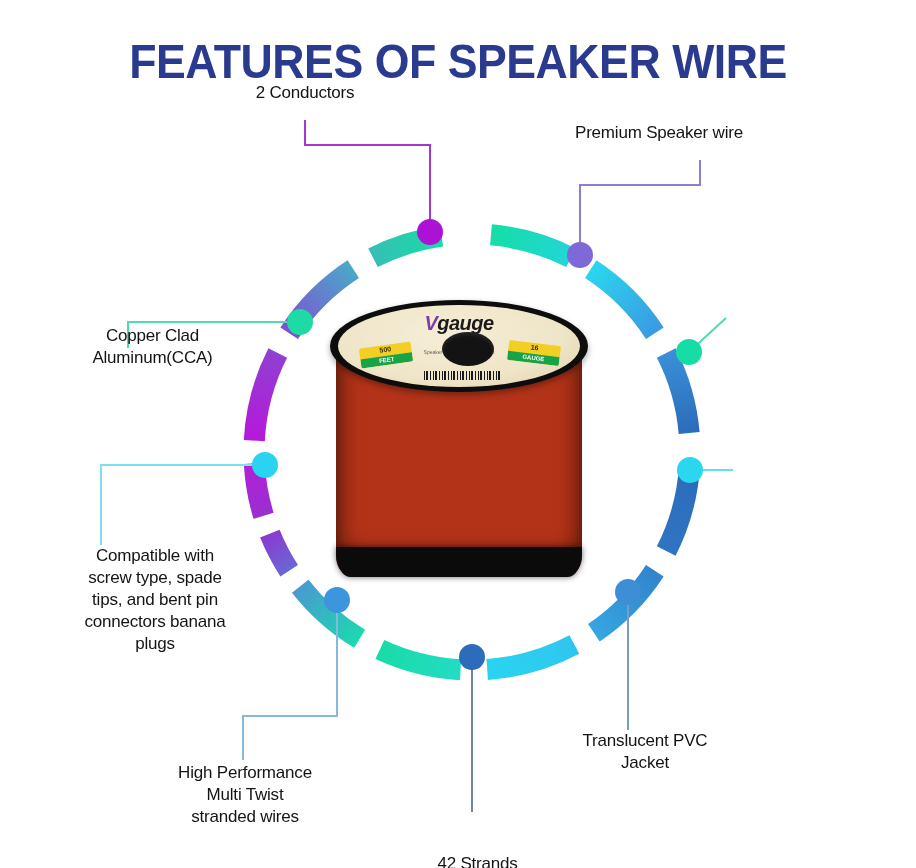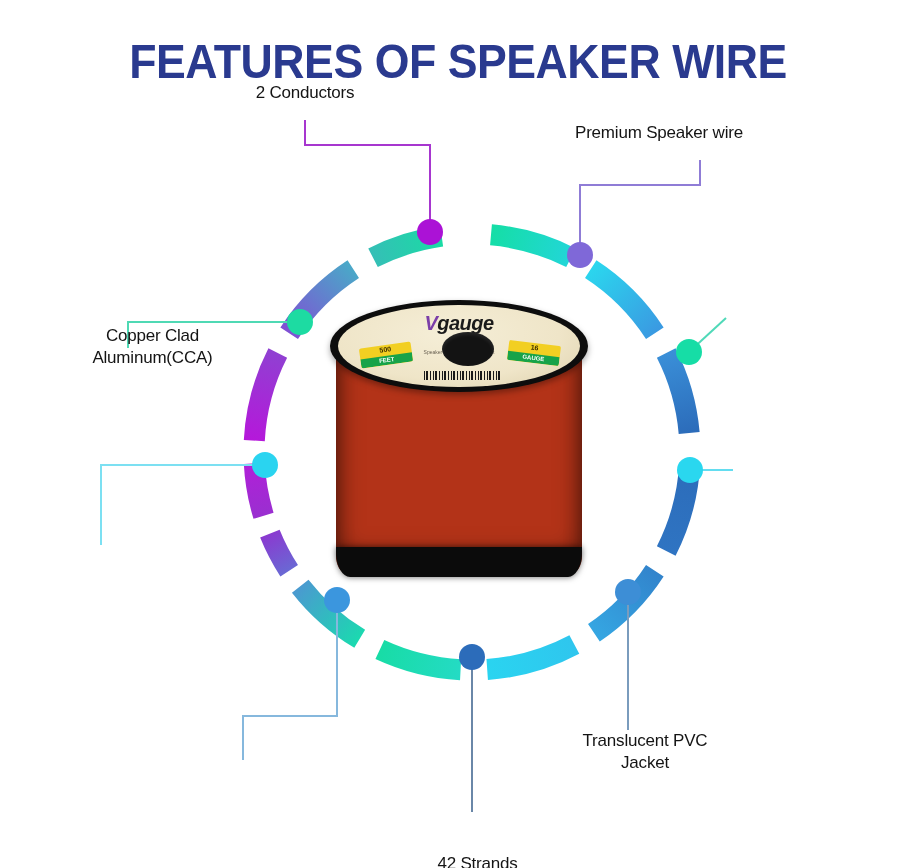--- a/index.html
+++ b/index.html
@@ -304,17 +304,25 @@
         <circle cx="337" cy="600" r="13" fill="#3b96de"></circle>
         <circle cx="472" cy="657" r="13" fill="#2c6cba"></circle>
         <circle cx="628" cy="592" r="13" fill="#3d8ed6"></circle>
       </g>
   </svg>
 
   <div class="label" id="lbl-conductors">2 Conductors</div>
   <div class="label" id="lbl-premium">Premium Speaker wire</div>
   <div class="label" id="lbl-cca">Copper Clad
 Aluminum(CCA)</div>
+  <div class="label" id="lbl-compatible">Compatible with
+screw type, spade
+tips, and bent pin
+connectors banana
+plugs</div>
+  <div class="label" id="lbl-highperf">High Performance
+Multi Twist
+stranded wires</div>
   <div class="label" id="lbl-strands">42 Strands</div>
   <div class="label" id="lbl-pvc">Translucent PVC
 Jacket</div>
 
 </div>
 
 </body></html>

